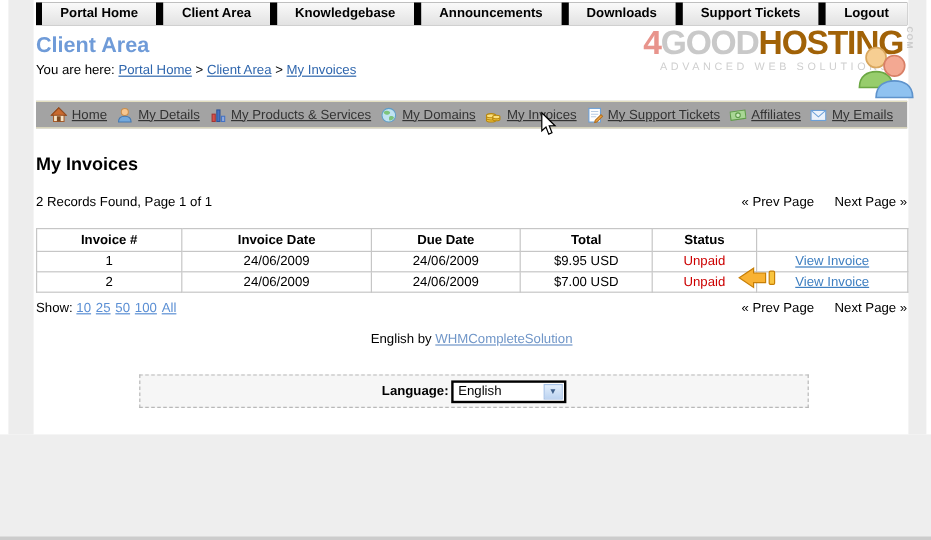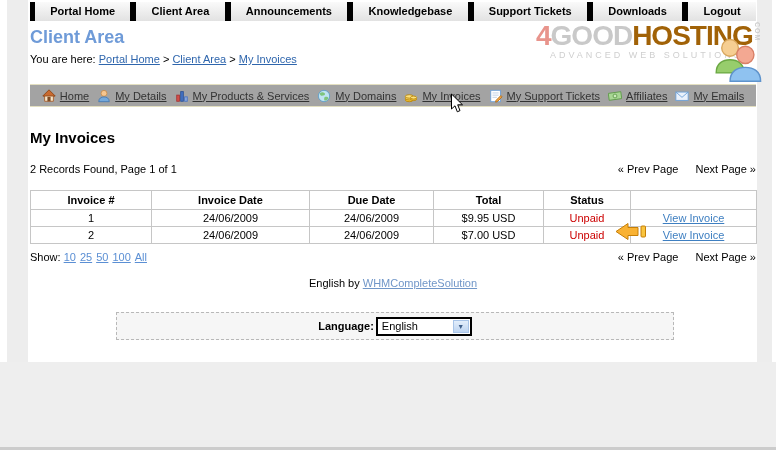--- a/index.html
+++ b/index.html
@@ -82,24 +82,24 @@
 <body>
 
 <div class="abs strip-left"></div>
 <div class="abs strip-right"></div>
 <div class="abs bottom-gray"></div>
 <div class="abs bottom-line"></div>
 
 <div class="abs topnav">
   <div class="item">Portal Home</div>
   <div class="item">Client Area</div>
+  <div class="item">Knowledgebase</div>
   <div class="item">Announcements</div>
-  <div class="item">Knowledgebase</div>
+  <div class="item">Downloads</div>
   <div class="item">Support Tickets</div>
-  <div class="item">Downloads</div>
   <div class="item">Logout</div>
 </div>
 
 <div class="abs page-heading">Client Area</div>
 <div class="abs breadcrumb">
   <span>You are here:</span>
   <span class="blnk">Portal Home</span>
   <span>&gt;</span>
   <span class="blnk">Client Area</span>
   <span>&gt;</span>

